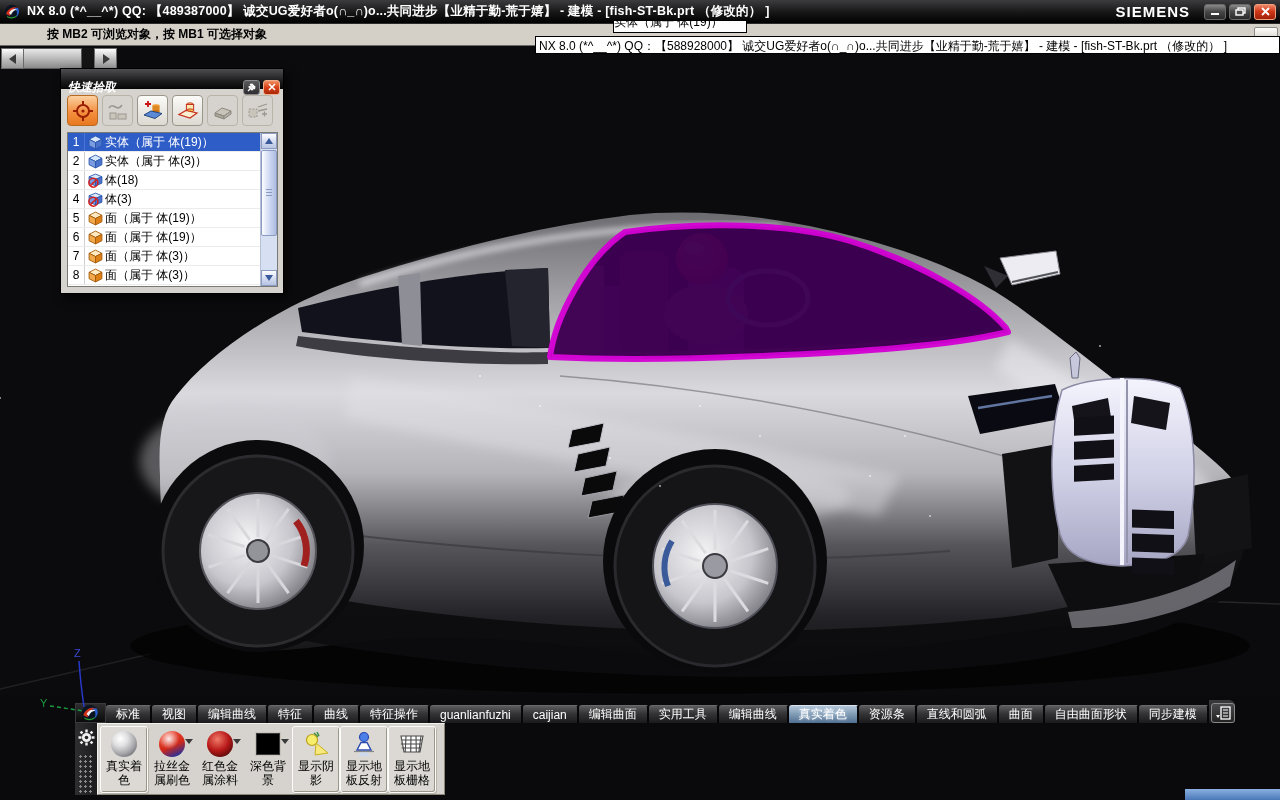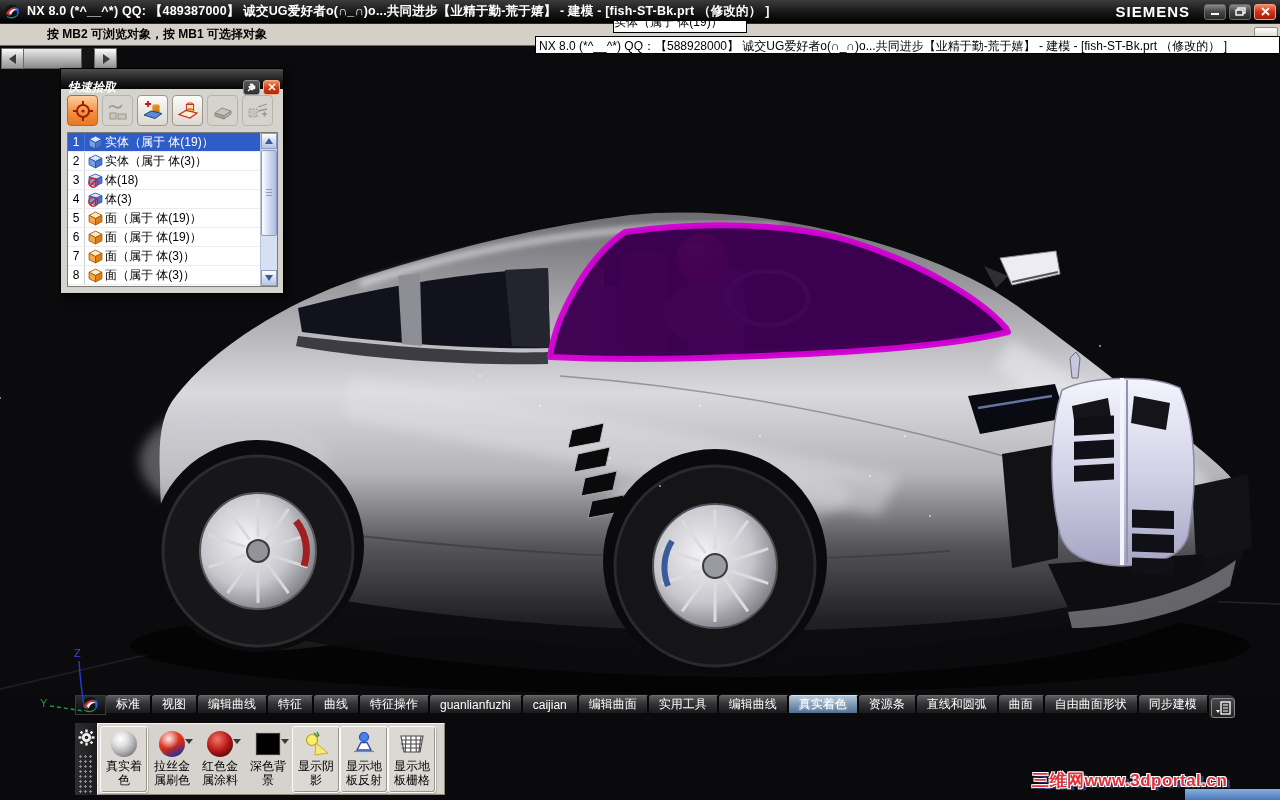--- a/index.html
+++ b/index.html
@@ -90,21 +90,21 @@
   .sb-thumb { height:86px; margin:1px 0; background:linear-gradient(90deg,#fdfdff,#c8d4f0 60%,#aebce0);
     border:1px solid #8a9ac0; border-radius:2px; position:relative; }
   .sb-thumb:after { content:""; position:absolute; left:4px; right:4px; top:38px;
     border-top:1px solid #8a9ac0; box-shadow:0 3px 0 #8a9ac0,0 6px 0 #8a9ac0; }
   .sb-track { flex:1; }
   .tri-up { width:0; height:0; border:4px solid transparent; border-bottom:6px solid #3a5a9a; margin-top:-4px; }
   .tri-dn { width:0; height:0; border:4px solid transparent; border-top:6px solid #3a5a9a; margin-bottom:-4px; }
 
   
   #tabbar { position:absolute; left:0; top:695px; width:1280px; height:28px;
-    background:#0a0a0c; display:flex; align-items:flex-start; z-index:6; }
+    background:#0a0a0c; display:flex; align-items:flex-end; z-index:6; }
   #tab-logo { width:31px; background:linear-gradient(#2e2e30,#0a0a0a);
     border:1px solid #3a3a3c; display:flex; align-items:center; justify-content:center; margin-left:75px; }
   .tab { color:#fff; font-size:12px; padding:0 10px; display:flex; align-items:center;
     background:linear-gradient(#5c5c5e,#343436 45%,#1a1a1c);
     border-right:2px solid #060608; border-top:1px solid #6a6a6c; white-space:nowrap;
     border-radius:3px 3px 0 0; }
   .tab.active { background:linear-gradient(#b4c6d8,#7e9ab4 50%,#506e90);
     border-top:1px solid #d8e4f0; text-shadow:0 0 3px #dce8f4; }
   #tab-filler { width:26px; background:linear-gradient(#3a3a3c,#1a1a1c); border-radius:0 6px 0 0;
     display:flex; align-items:center; justify-content:center; }
@@ -667,15 +667,14 @@
             <svg width="30" height="24" viewBox="0 0 30 24">
               <path d="M4,4 H26 L23,20 H7 Z M9,4 L8.2,20 M14,4 L13.7,20 M19,4 L19.3,20 M24,4 L21.8,20 M4.6,8 H25.5 M3.9,12 H25 M4.7,16 H24.4" fill="#fdfdfd" stroke="#4a4a4a" stroke-width="1.1"></path>
             </svg>
           </div>
           <div class="rlbl">显示地板栅格</div>
         </div>
       </div>
   </div>
   <div id="bottom-right-blue"></div>
 
-  <div id="watermark">三维网www.3dportal.cn</div>
 
 </div>
 
 </body></html>

